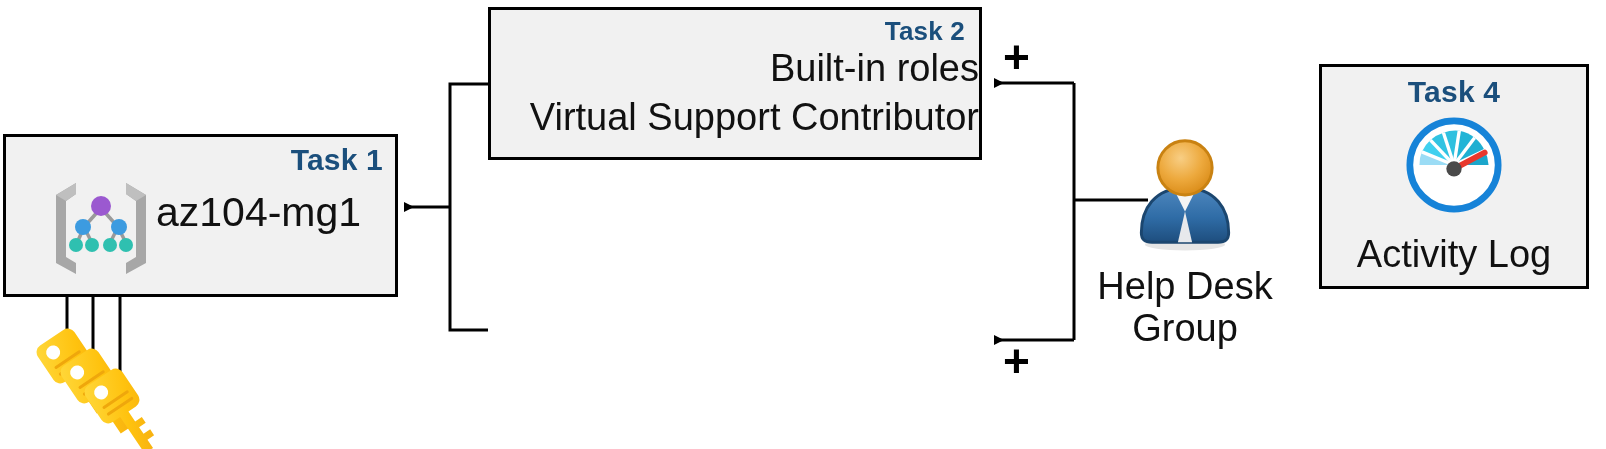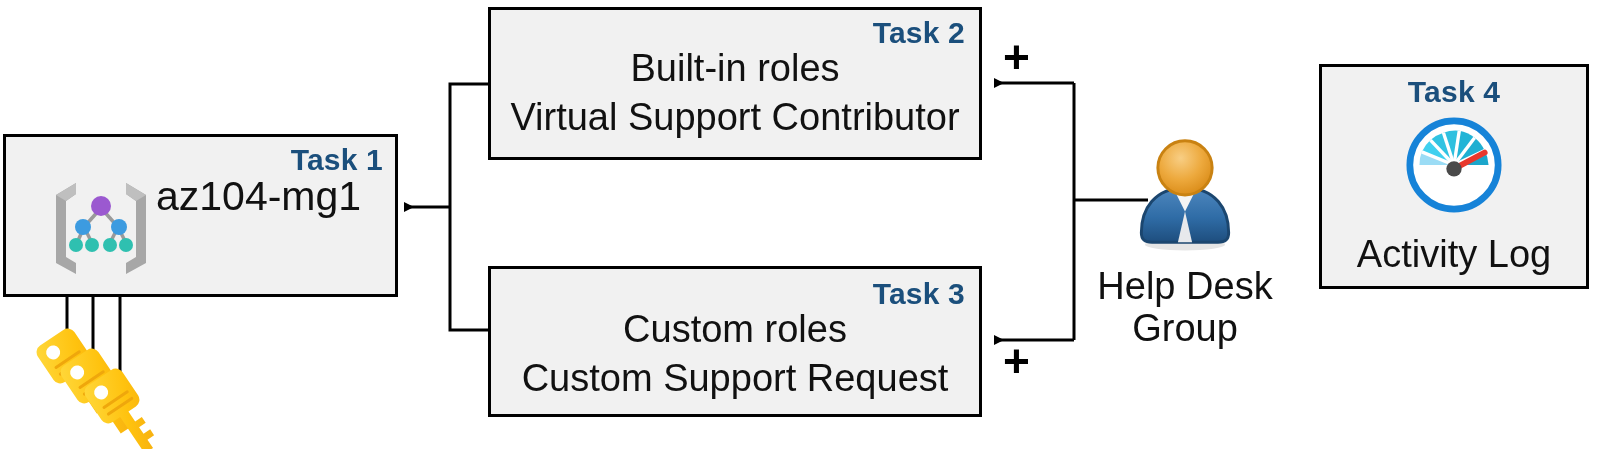--- a/index.html
+++ b/index.html
@@ -41,35 +41,35 @@
     letter-spacing: 0.2px;
     white-space: nowrap;
   }
 
   
   #task1-box { left: 3px; top: 134px; width: 395px; height: 163px; }
   #task1-tag { right: 12px; top: 6px; font-size: 30px; }
   #task1-title {
     position: absolute;
     left: 150px;
-    top: 36px;
+    top: 52px;
     font-size: 41px;
     color: #111111;
     white-space: nowrap;
   }
   #mg-icon { position: absolute; left: 40px; top: 38px; width: 110px; height: 100px; }
 
   
   #task2-box { left: 488px; top: 7px; width: 494px; height: 153px; }
-  #task2-tag { right: 14px; top: 6px; font-size: 30px; }
+  #task2-tag { right: 14px; top: 6px; font-size: 26px; }
   #task2-lines {
     position: absolute;
     left: 0; right: 0;
     top: 34px;
-    text-align: center;
+    text-align: right;
     font-size: 38px;
     line-height: 1.28;
     color: #111111;
   }
 
   
   #task3-box { left: 488px; top: 266px; width: 494px; height: 151px; }
   #task3-tag { right: 14px; top: 8px; font-size: 30px; }
   #task3-lines {
     position: absolute;
@@ -212,27 +212,20 @@
   </div>
 
   <div class="task-box" id="task2-box">
     <span class="task-tag" id="task2-tag">Task 2</span>
     <div id="task2-lines">
       <div>Built-in roles</div>
       <div>Virtual Support Contributor</div>
     </div>
   </div>
 
-  <div class="task-box" id="task3-box">
-    <span class="task-tag" id="task3-tag">Task 3</span>
-    <div id="task3-lines">
-      <div>Custom roles</div>
-      <div>Custom Support Request</div>
-    </div>
-  </div>
 
   <div class="task-box" id="task4-box">
     <span class="task-tag" id="task4-tag">Task 4</span>
 
     <svg id="gauge-icon" viewBox="0 0 100 100" xmlns="http://www.w3.org/2000/svg">
       <circle cx="50" cy="50" r="46" fill="#ffffff" stroke="#1683D8" stroke-width="7"></circle>
 
       <path d="M50,50 L14,50 A36,36 0 0,1 16.5,36.3 z" fill="#9BDCF5"></path>
       <path d="M50,50 L16.5,36.3 A36,36 0 0,1 25.5,24 z" fill="#3FD0EF"></path>
       <path d="M50,50 L25.5,24 A36,36 0 0,1 39,16.4 z" fill="#30C3E2"></path>

